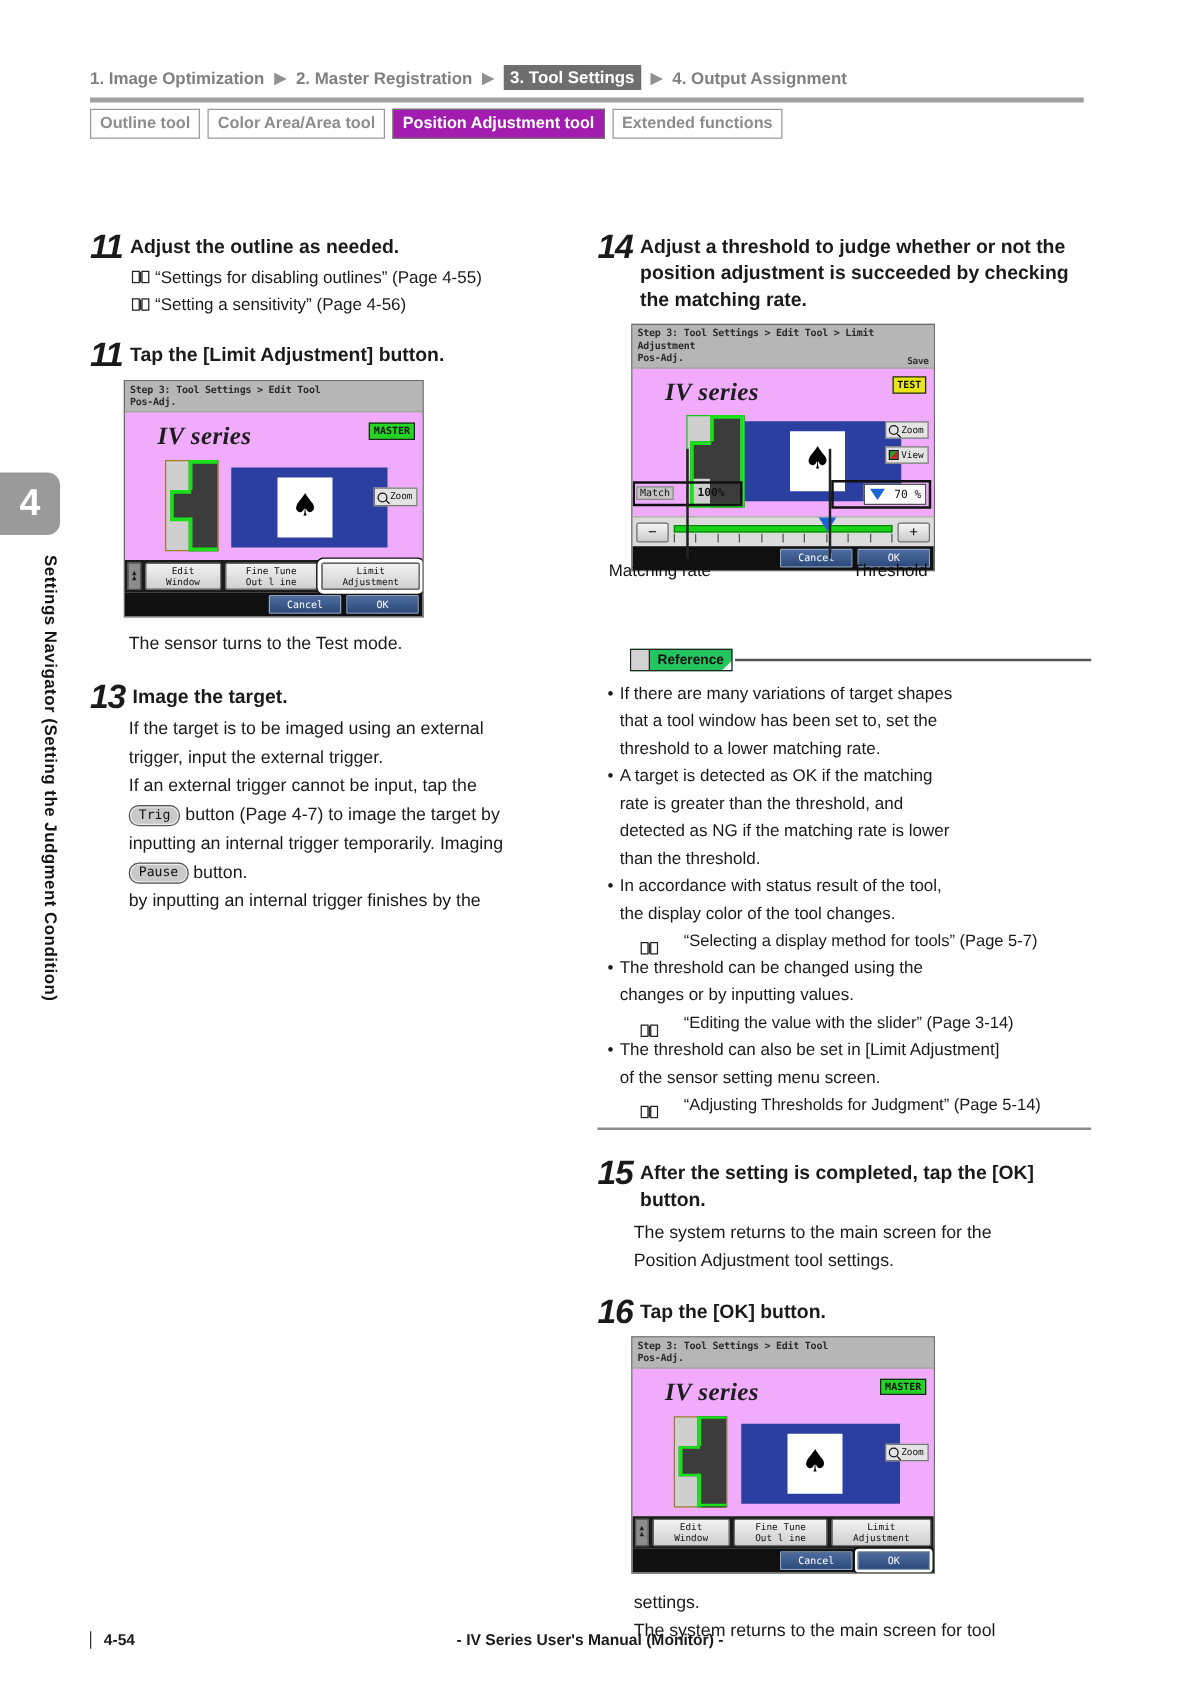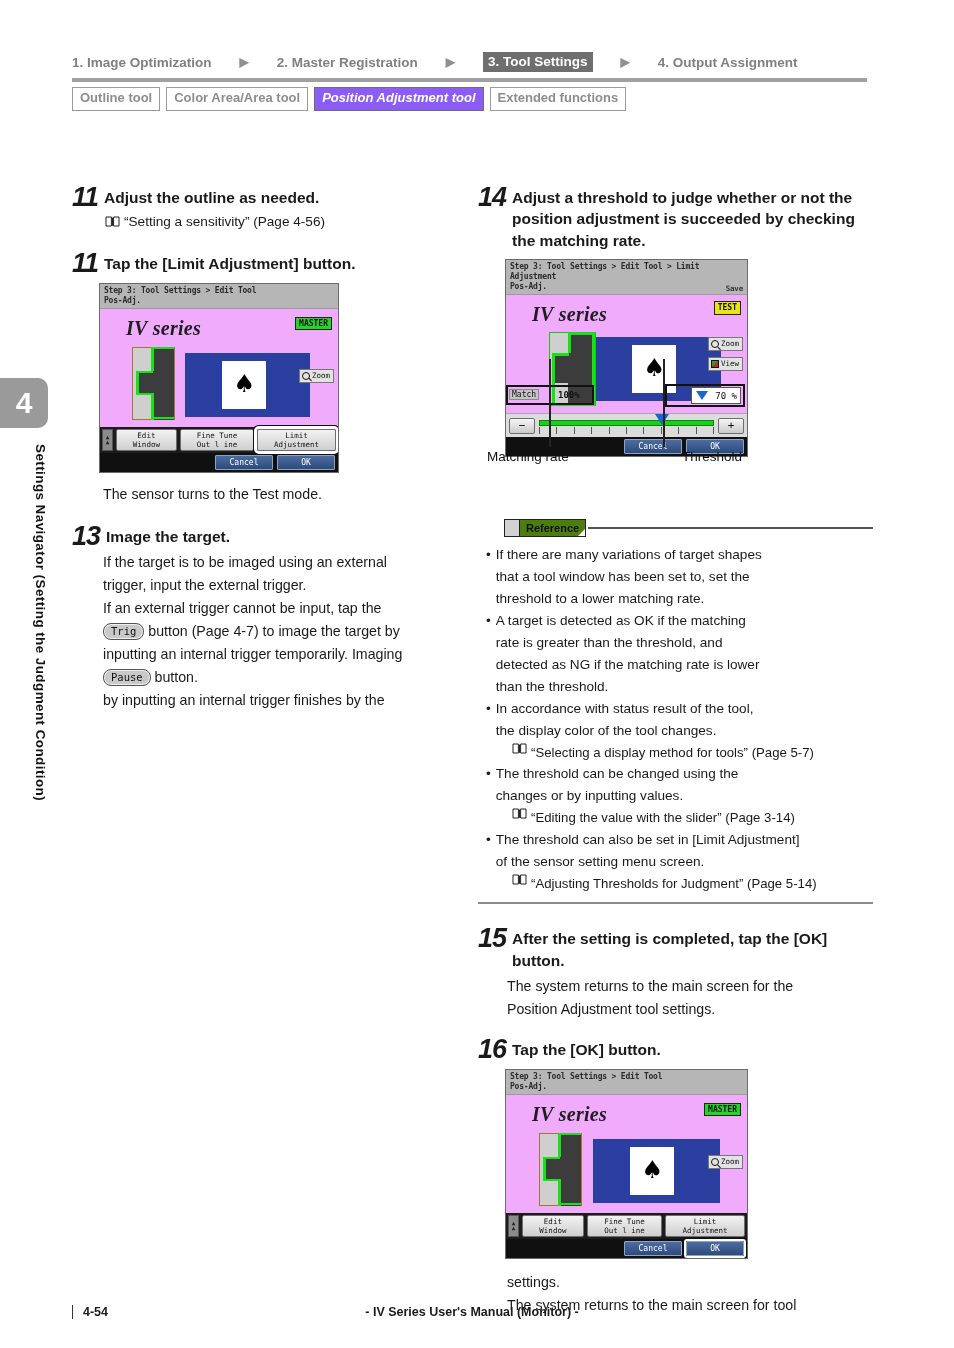--- a/index.html
+++ b/index.html
@@ -38,21 +38,21 @@
     letter-spacing: 0.4px;
     white-space: nowrap;
     padding-left: 16px;
   }
 
   
   #navbar {
     position: absolute; left: 72px; top: 50px;
     width: 800px; height: 24px;
     display: flex; align-items: center;
-    font-size: 13.5px; color: #808080; font-weight: bold; gap: 20px;
+    font-size: 13.5px; color: #808080; font-weight: bold;
   }
   #navbar .nav-item { white-space: nowrap; }
   #navbar .nav-item.active {
     background: #6e6e6e; color: #ffffff;
     padding: 2px 5px 3px 5px;
   }
   #navbar .nav-sep {
     margin: 0 8px; color: #909090; font-size: 12px;
   }
 
@@ -68,21 +68,21 @@
   }
   #toolbar .tool-btn {
     border: 1px solid #9a9a9a;
     color: #8d8d8d;
     background: #ffffff;
     padding: 3px 7px 4px 7px;
     white-space: nowrap;
     line-height: 1.15;
   }
   #toolbar .tool-btn.active {
-    background: #8b5cf6; color: #ffffff; border-color: #6e6e6e; font-style: italic;
+    background: #a21caf; color: #ffffff; border-color: #6e6e6e;
   }
 
   
   #col-left  { position: absolute; left: 72px;  top: 185px; width: 400px; }
   #col-right { position: absolute; left: 478px; top: 185px; width: 395px; }
 
   .step { position: relative; margin-bottom: 6px; }
   .step-head {
     display: flex; align-items: flex-start;
   }
@@ -349,21 +349,21 @@
     font-family: "Liberation Sans", sans-serif;
     white-space: nowrap;
   }
 
   
   .refbox { margin-top: 14px; position: relative; }
   .ref-header { display: flex; align-items: center; }
   .ref-tag {
     display: flex; align-items: stretch;
     border: 1px solid #222;
-    background: #4d7c0f;
+    background: #22c55e;
     height: 18px;
   }
   .ref-tag .sq { width: 15px; background: #d2d2d2; border-right: 1px solid #222; }
   .ref-tag .tx {
     font-size: 11px; font-weight: bold; color: #111;
     padding: 0 6px; display:flex; align-items:center;
     position: relative;
   }
   .ref-tag .fold {
     position: absolute; right: 0; bottom: 0;
@@ -374,21 +374,21 @@
   .ref-rule { flex: 1 1 auto; height: 1.5px; background: #555; margin-left: 2px; }
   .ref-bottom { height: 2.5px; background: #8c8c8c; margin-top: 8px; }
   .ref-list { margin: 7px 0 0 8px; }
   .ref-li {
     display: flex; font-size: 13.6px; line-height: 1.62;
     margin-bottom: 0px;
   }
   .ref-li .dot { flex: 0 0 auto; margin-right: 5px; }
   .ref-sub {
     margin-left: 26px; font-size: 13.2px; line-height: 1.6;
-    display: flex; align-items: flex-start;
+    display: flex; align-items: flex-end; gap: 16px;
   }
 
   
   #footer {
     position: absolute; left: 72px; top: 1305px; width: 800px;
     display: flex; align-items: center;
     font-size: 12.5px; font-weight: bold; color: #1a1a1a;
   }
   #footer .pg { border-left: 1.5px solid #333; padding-left: 10px; }
   #footer .ctr { position: absolute; left: 0; right: 0; text-align: center; }
@@ -420,20 +420,30 @@
 </div>
 
 <div id="col-left">
 
   <div class="step">
     <div class="step-head">
       <div class="step-num">11</div>
       <div class="step-title">Adjust the outline as needed.</div>
     </div>
     <div class="step-body" style="margin-left:33px;margin-top:2px;">
+      <div class="ref-line">
+        <span class="book-icon">
+          <svg width="15" height="11" viewBox="0 0 15 11">
+              <path d="M1 1h5.4v9H1z" fill="none" stroke="#222" stroke-width="1"></path>
+              <path d="M8.6 1H14v9H8.6z" fill="none" stroke="#222" stroke-width="1"></path>
+              <path d="M7.5 1.6v8.2" stroke="#222" stroke-width="1"></path>
+            </svg>
+        </span>
+        <span>“Settings for disabling outlines” (Page 4-55)</span>
+      </div>
       <div class="ref-line">
         <span class="book-icon">
           <svg width="15" height="11" viewBox="0 0 15 11">
               <path d="M1 1h5.4v9H1z" fill="none" stroke="#222" stroke-width="1"></path>
               <path d="M8.6 1H14v9H8.6z" fill="none" stroke="#222" stroke-width="1"></path>
               <path d="M7.5 1.6v8.2" stroke="#222" stroke-width="1"></path>
             </svg>
         </span>
         <span>“Setting a sensitivity” (Page 4-56)</span>
       </div>

